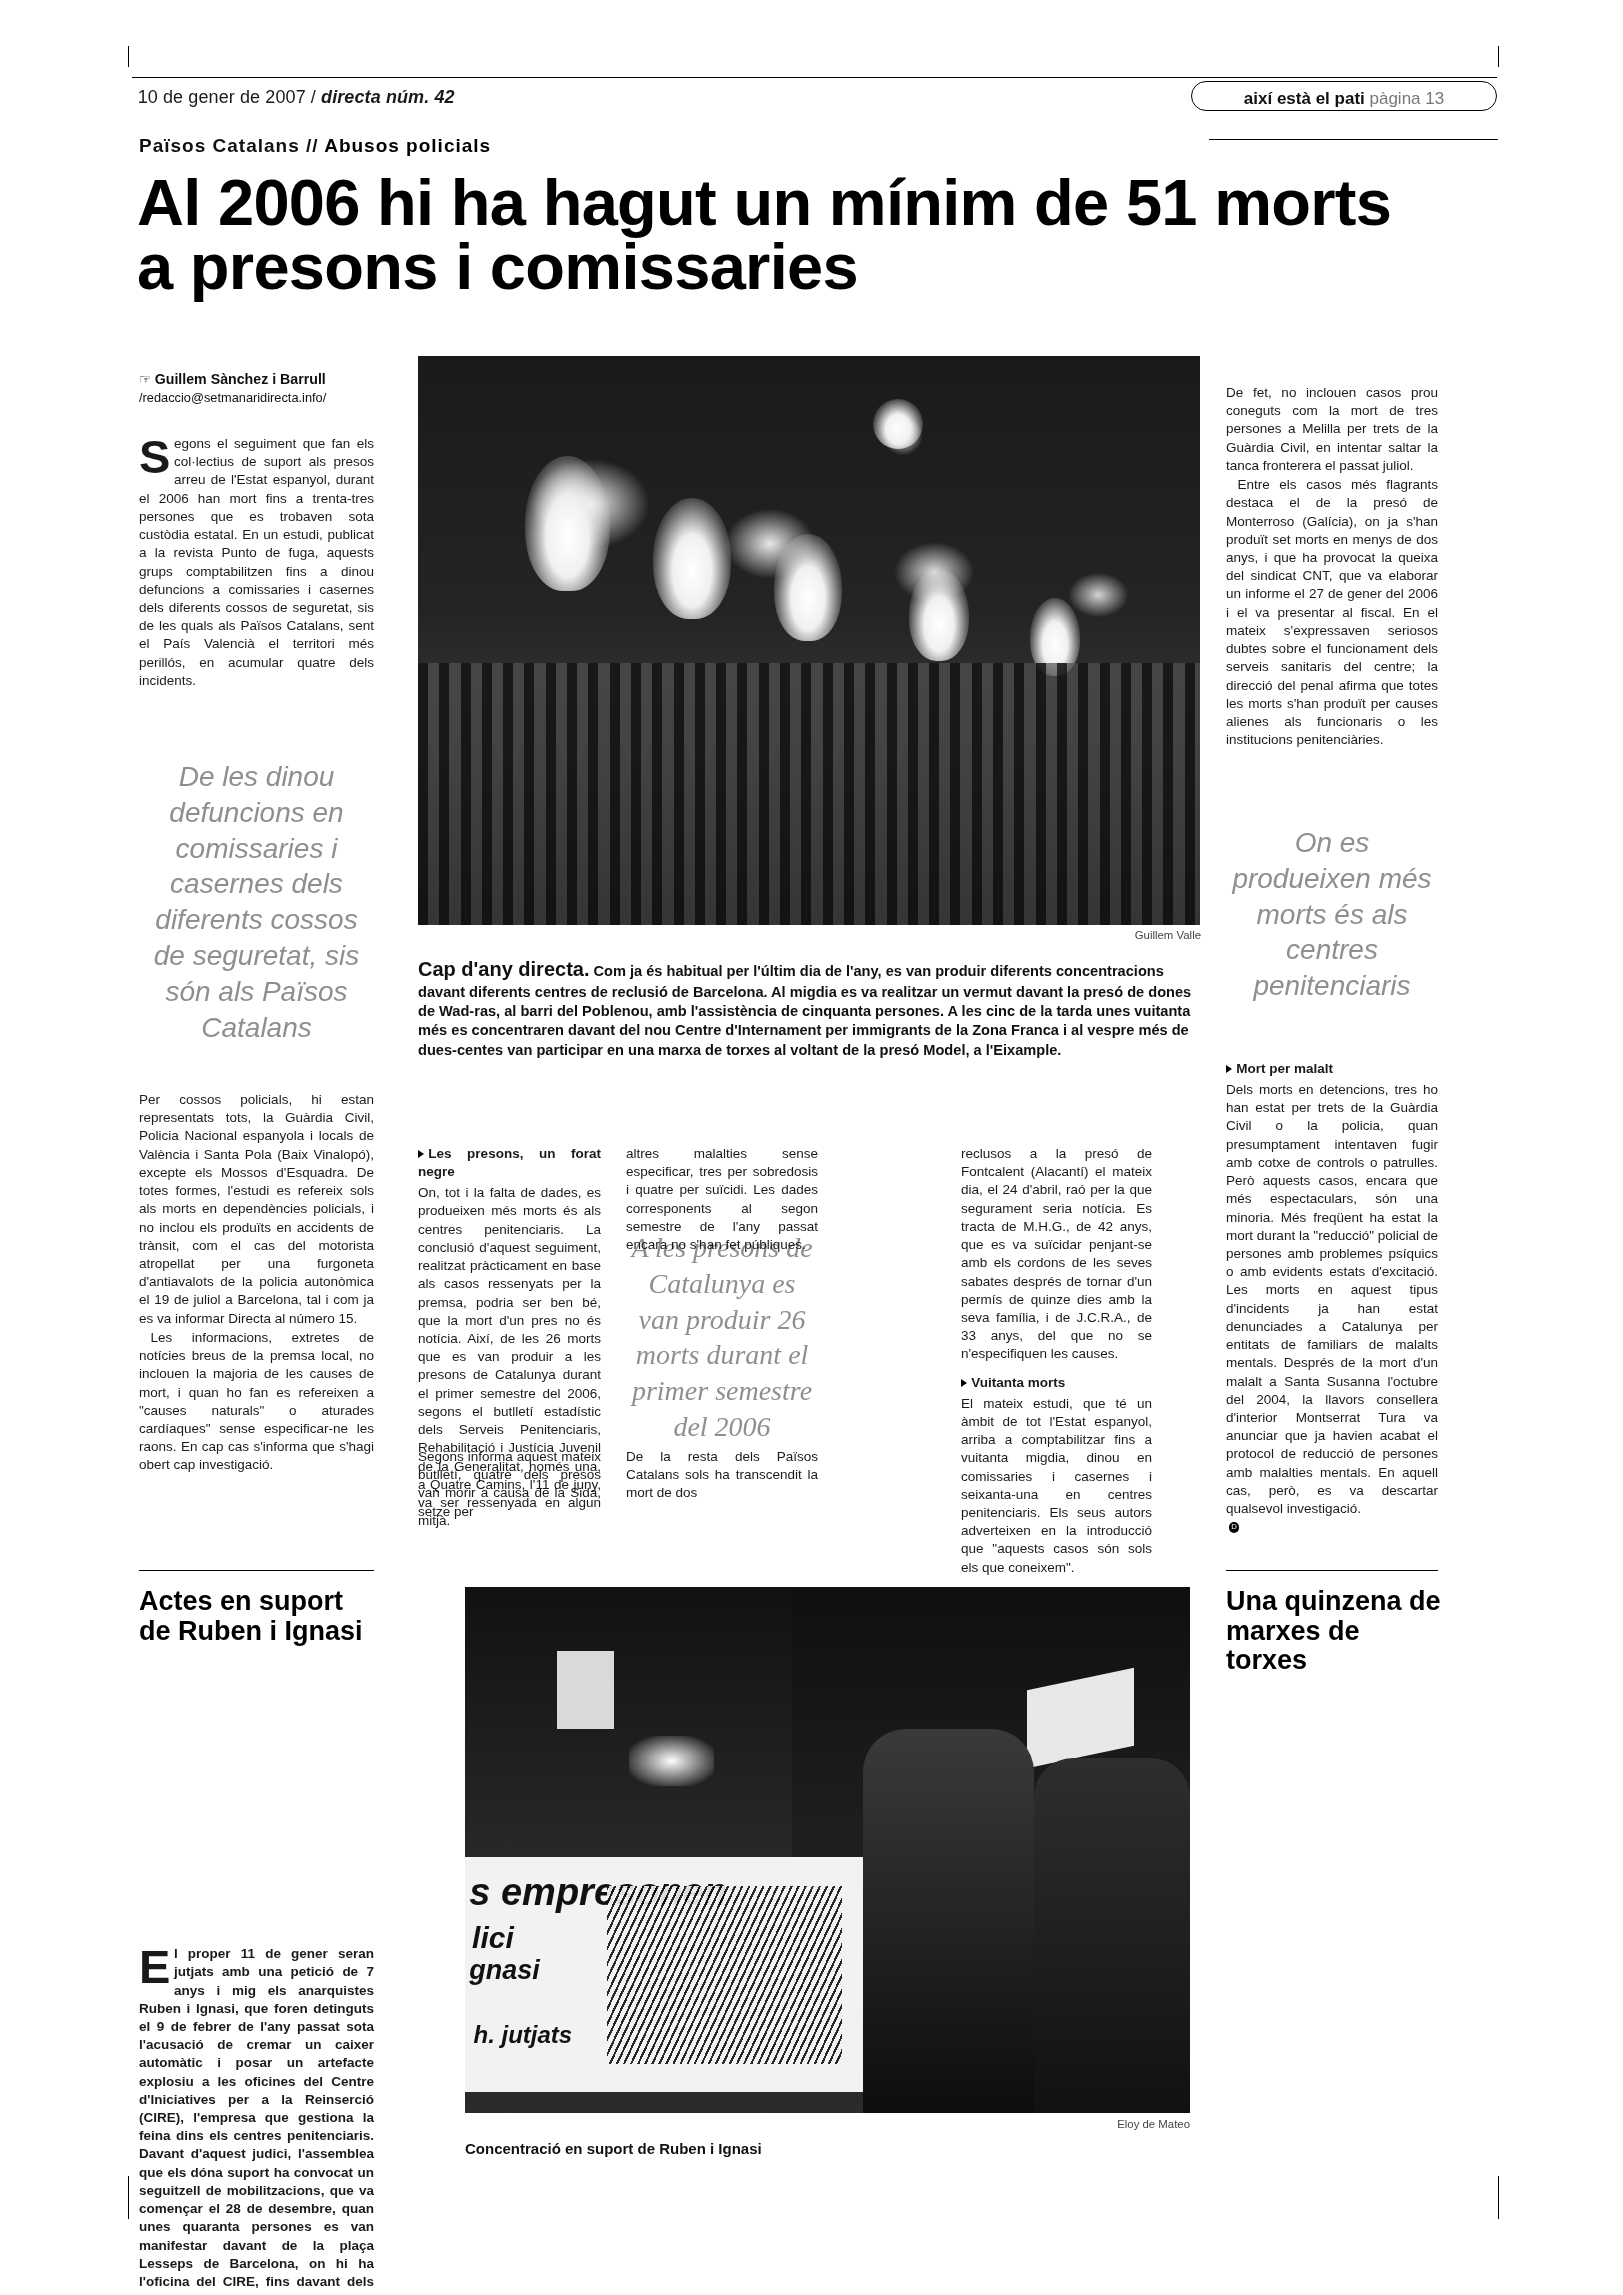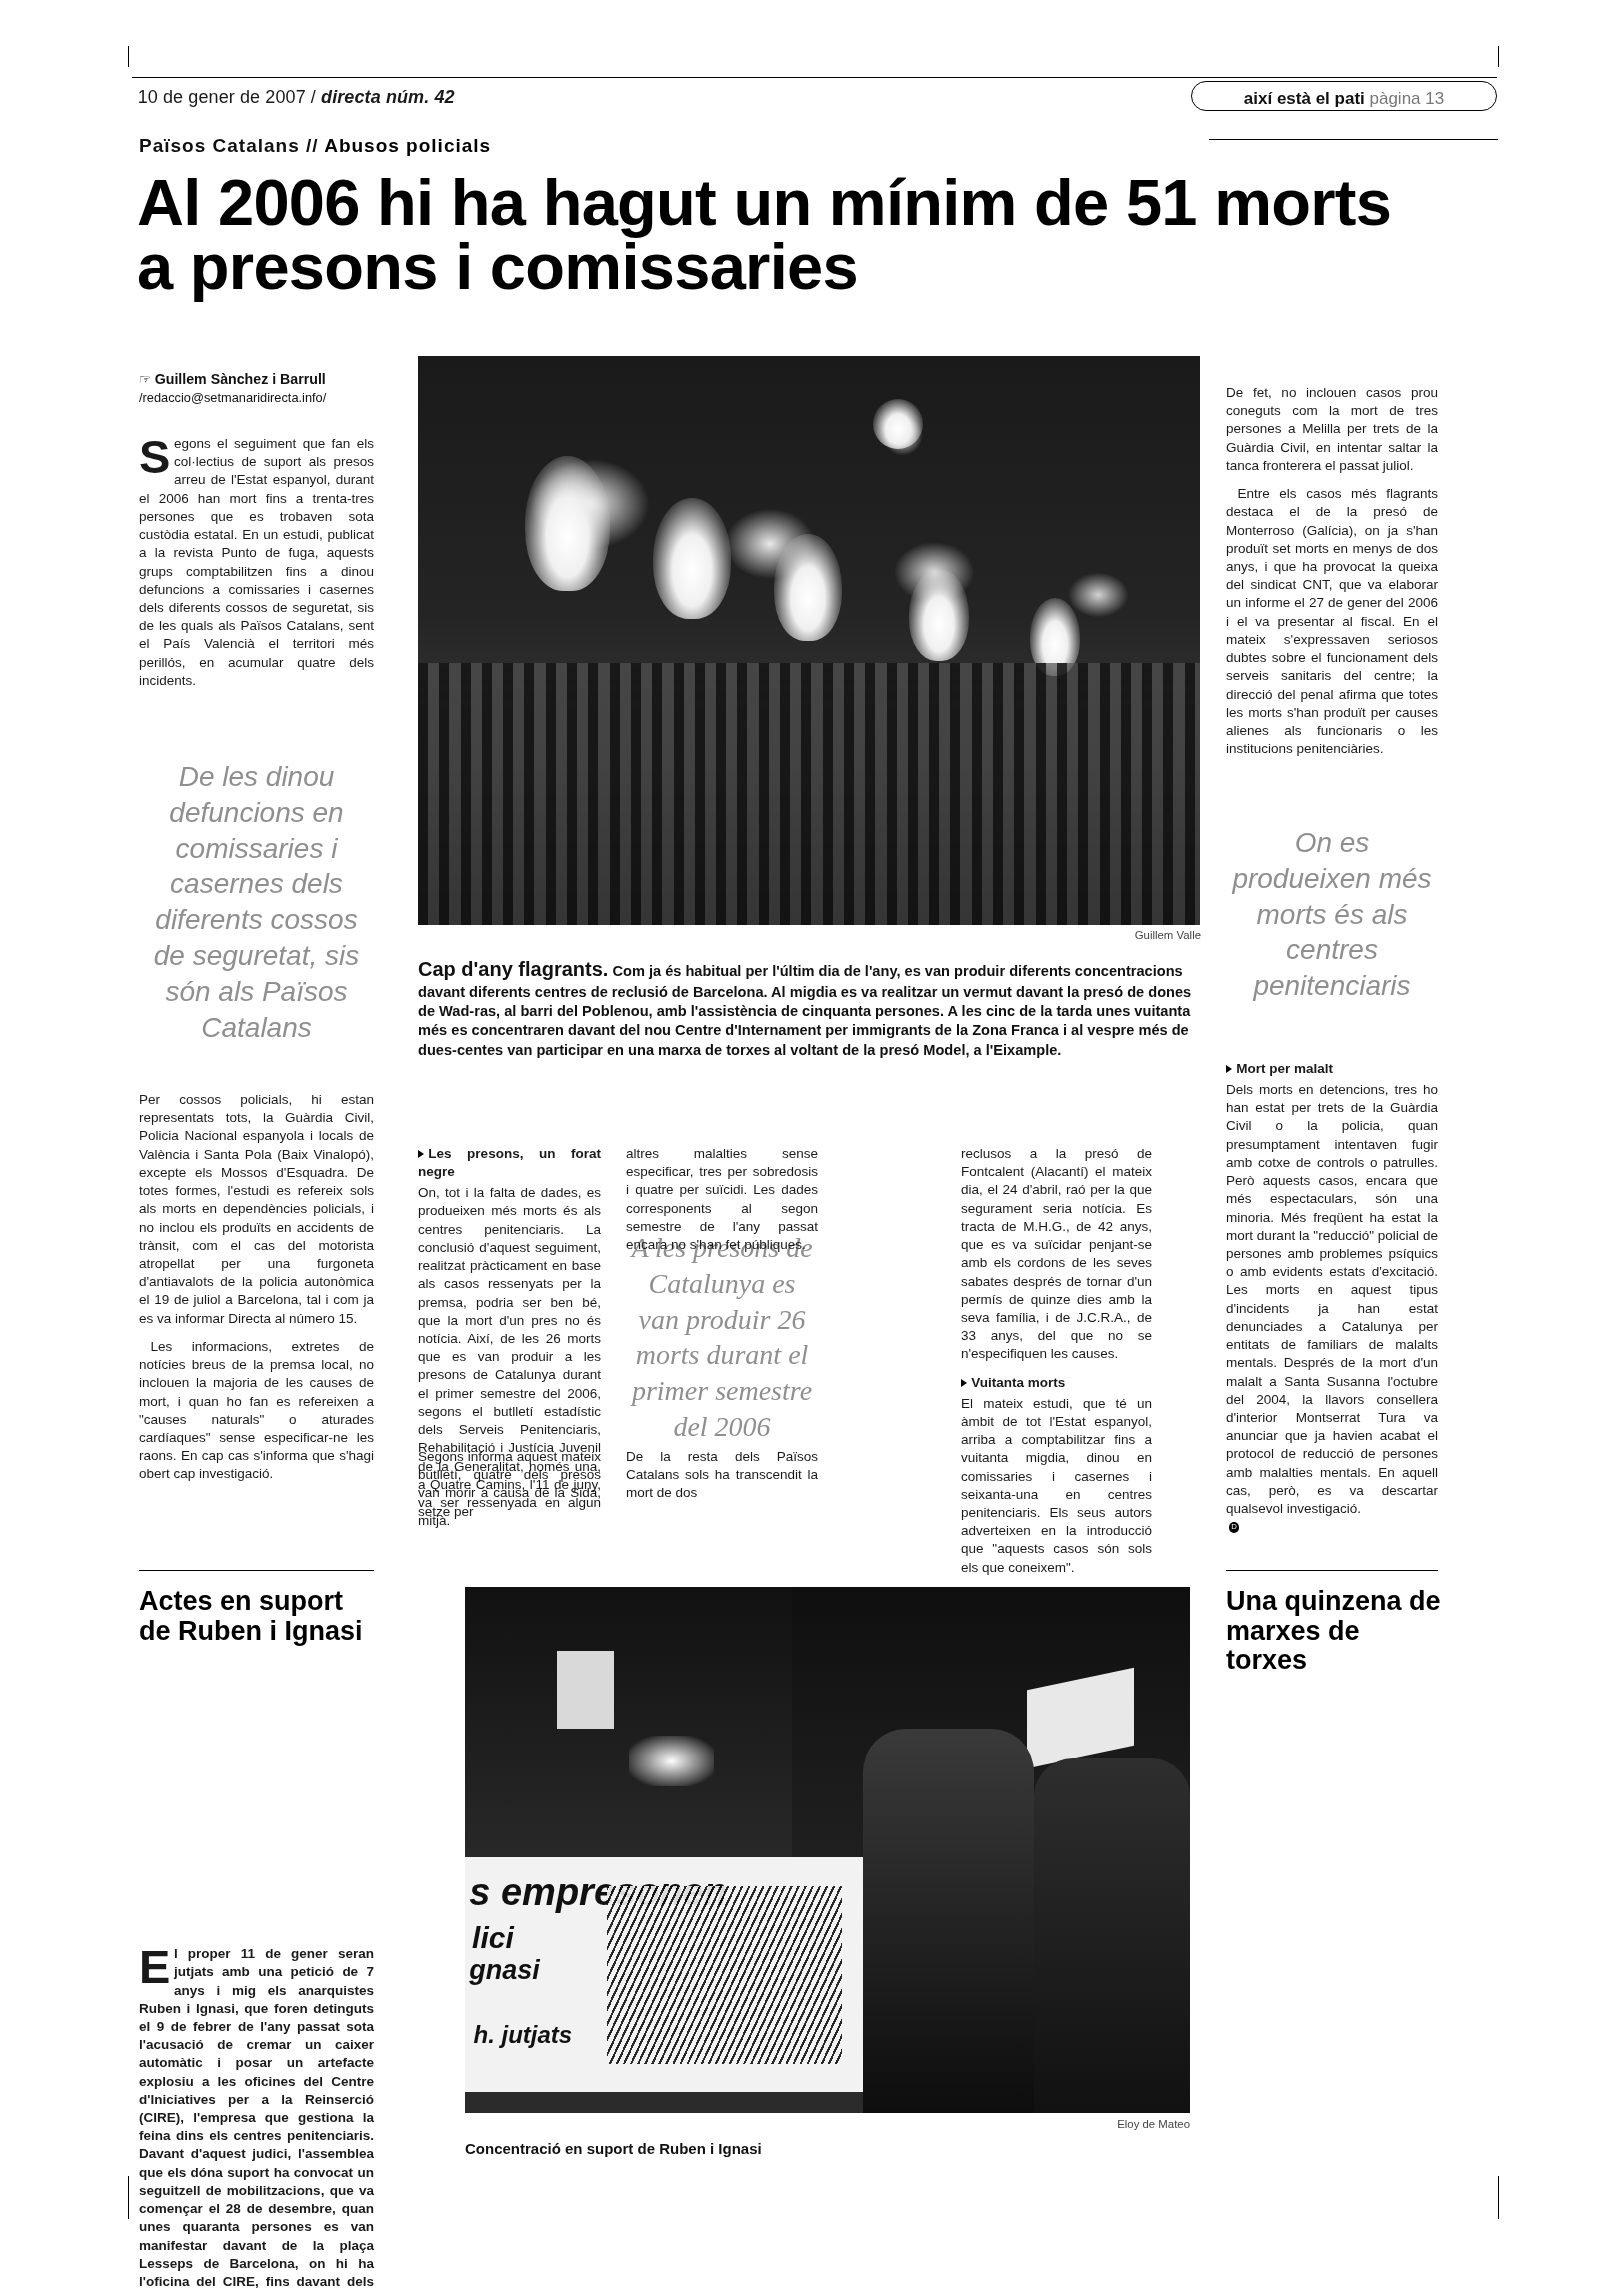--- a/index.html
+++ b/index.html
@@ -118,21 +118,21 @@
 
   
   .col {
     position: absolute;
     font-size: 13.5px;
     line-height: 1.35;
     text-align: justify;
     color: #1a1a1a;
   }
   .col p { margin: 0 0 0 0; text-indent: 0; }
-  .col p + p { text-indent: 11.4px; margin-top: 10px; }
+  .col p + p { text-indent: 11.4px; margin-top: 1px; }
   .dropcap-wrap { position: relative; }
   .dropcap {
     float: left;
     font-size: 47px;
     line-height: 37px;
     font-weight: bold;
     padding-right: 3.6px;
     padding-top: 2.8px;
   }
 
@@ -306,21 +306,21 @@
     <div class="ph-flame" style="left:235px;top:142px;width:78px;height:121px;"></div>
     <div class="ph-flame" style="left:356px;top:178px;width:68px;height:107px;"></div>
     <div class="ph-flame" style="left:491px;top:213px;width:60px;height:92px;"></div>
     <div class="ph-flame" style="left:612px;top:242px;width:50px;height:78px;"></div>
     <div class="ph-flame" style="left:455px;top:43px;width:50px;height:50px;border-radius:50%;"></div>
     <div class="ph-crowd"></div>
   </div>
   <div class="credit" style="left:996px;top:929px;width:205px;">Guillem Valle</div>
 
   <div class="caption" style="left:418px;top:956px;width:782px;">
-    <span class="lead">Cap d'any flagrants.</span>
+    <span class="lead">Cap d'any directa.</span>
     <span class="reg">Com ja és habitual per l'últim dia de l'any, es van produir diferents concentracions davant diferents centres de reclusió de Barcelona. Al migdia es va realitzar un vermut davant la presó de dones de Wad-ras, al barri del Poblenou, amb l'assistència de cinquanta persones. A les cinc de la tarda unes vuitanta més es concentraren davant del nou Centre d'Internament per immigrants de la Zona Franca i al vespre més de dues-centes van participar en una marxa de torxes al voltant de la presó Model, a l'Eixample.</span>
   </div>
 
   <div class="col" style="left:418px;top:1145px;width:183px;">
     <div class="subhead">
       <span class="bullet-tri"></span><span>Les presons, un forat negre</span>
     </div>
     <p style="margin-top:2.8px;">On, tot i la falta de dades, es produeixen més morts és als centres penitenciaris. La conclusió d'aquest seguiment, realitzat pràcticament en base als casos ressenyats per la premsa, podria ser ben bé, que la mort d'un pres no és notícia. Així, de les 26 morts que es van produir a les presons de Catalunya durant el primer semestre del 2006, segons el butlletí estadístic dels Serveis Penitenciaris, Rehabilitació i Justícia Juvenil de la Generalitat, només una, a Quatre Camins, l'11 de juny, va ser ressenyada en algun mitjà.</p>
   </div>
 

